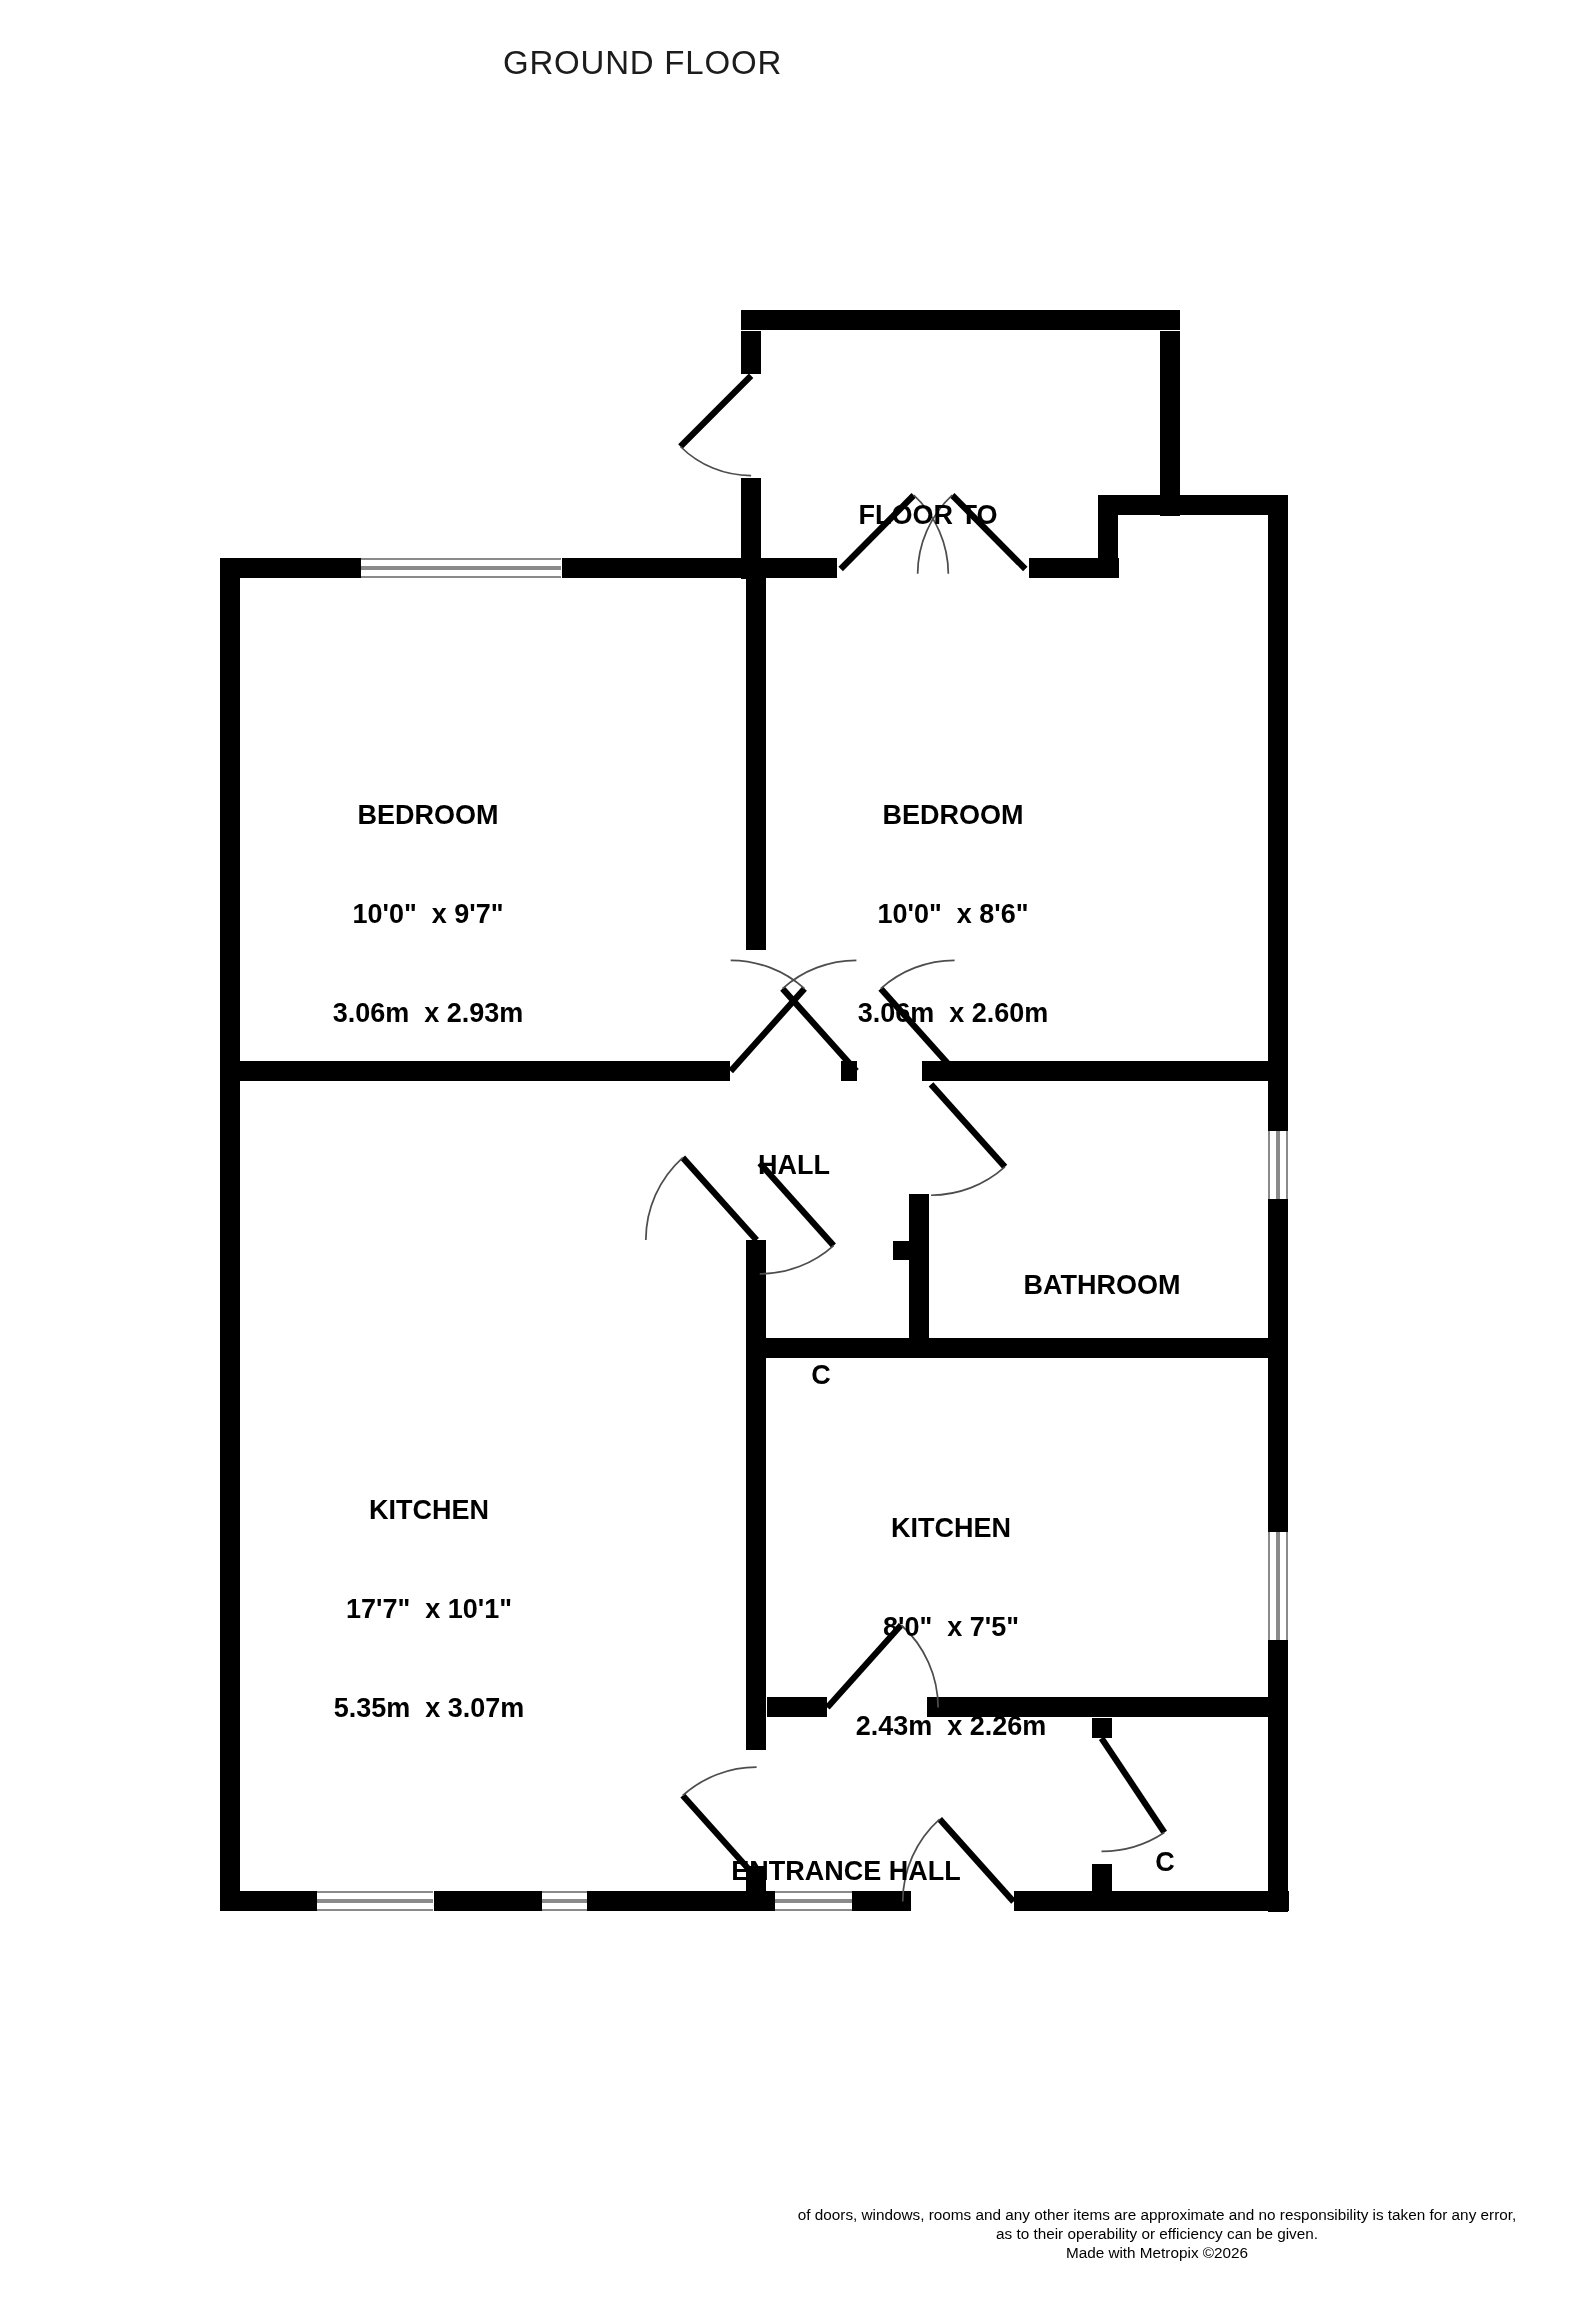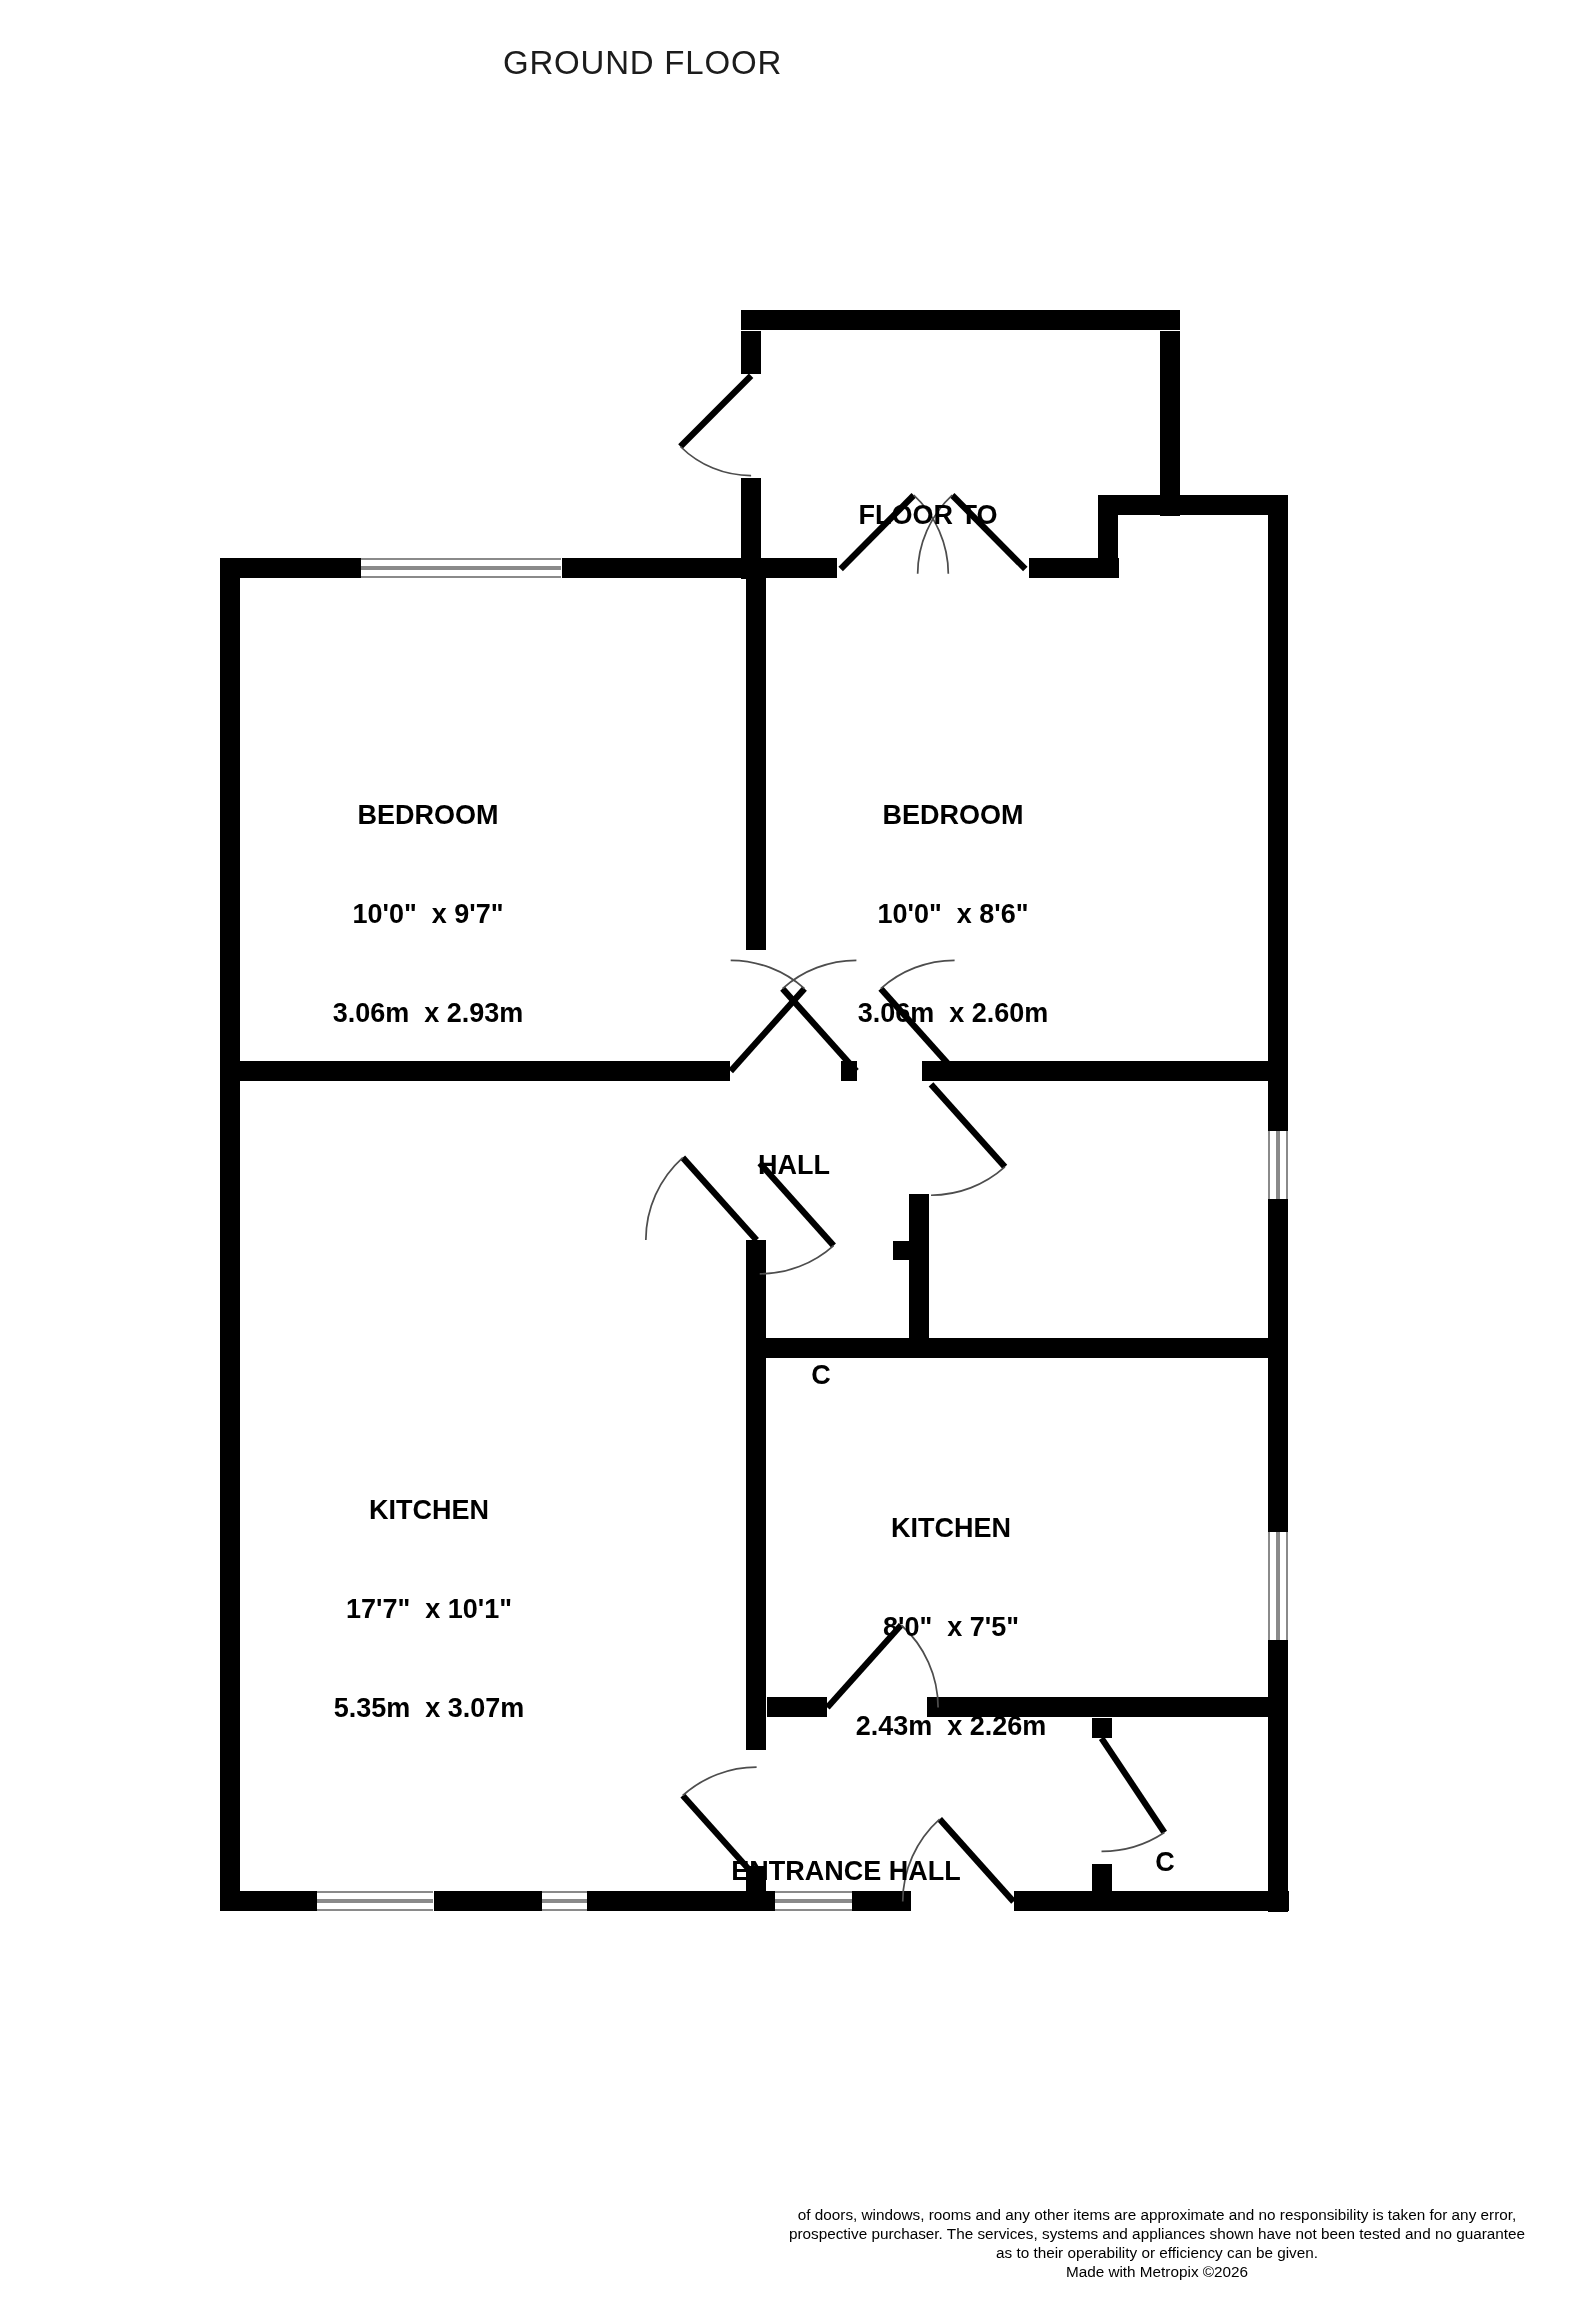--- a/index.html
+++ b/index.html
@@ -130,20 +130,23 @@
   <div class="room-label" style="left:953px;top:733px;">
     <div>BEDROOM</div>
     <div>10'0"  x 8'6"</div>
     <div>3.06m  x 2.60m</div>
   </div>
 
   <div class="room-label" style="left:794px;top:1083px;">
     <div>HALL</div>
   </div>
 
+  <div class="room-label" style="left:1102px;top:1203px;">
+    <div>BATHROOM</div>
+  </div>
 
   <div class="room-label" style="left:821px;top:1293px;">
     <div>C</div>
   </div>
 
   <div class="room-label" style="left:429px;top:1428px;">
     <div>KITCHEN</div>
     <div>17'7"  x 10'1"</div>
     <div>5.35m  x 3.07m</div>
   </div>
@@ -157,19 +160,18 @@
   <div class="room-label" style="left:846px;top:1789px;">
     <div>ENTRANCE HALL</div>
   </div>
 
   <div class="room-label" style="left:1165px;top:1780px;">
     <div>C</div>
   </div>
 
   <div class="footer">
     <div>of doors, windows, rooms and any other items are approximate and no responsibility is taken for any error,</div>
-    <div>prospective purchaser. The services, systems and appliances shown have not been tested and no guarantee</div>
     <div>as to their operability or efficiency can be given.</div>
     <div>Made with Metropix ©2026</div>
   </div>
 
 </div>
 
 
 </body></html>

